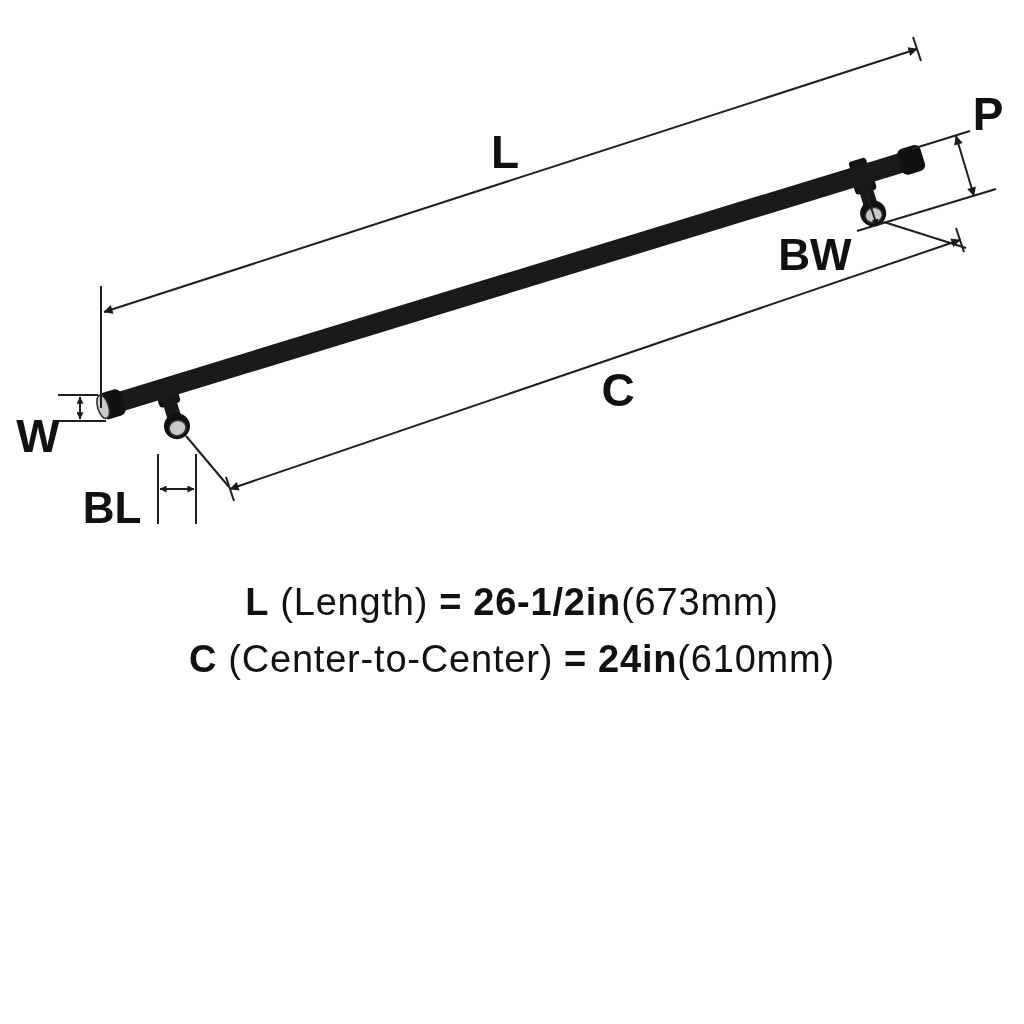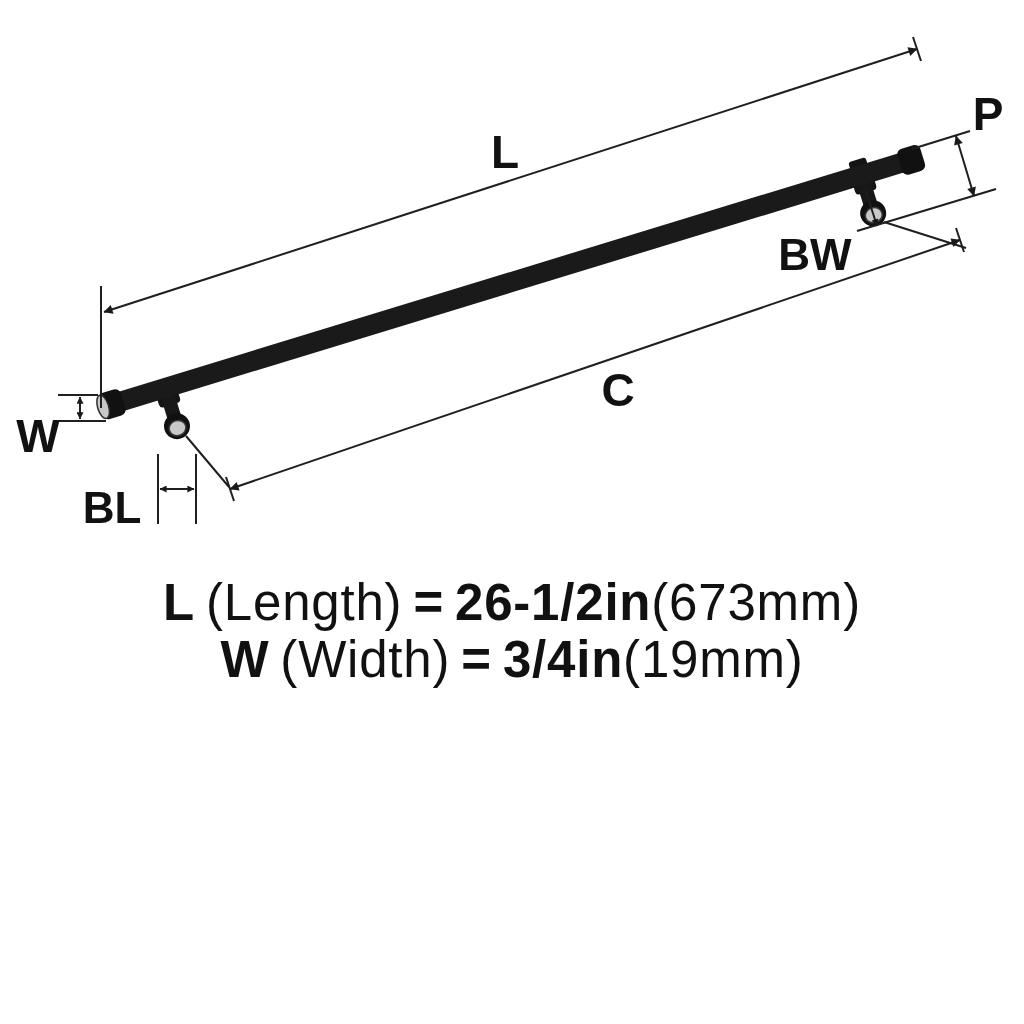--- a/index.html
+++ b/index.html
@@ -23,21 +23,21 @@
   }
   svg text.dim-label {
     font-family: "Liberation Sans", sans-serif;
     font-weight: 600;
     fill: #111111;
   }
   .spec {
     margin-top: 14px;
     text-align: center;
     color: #111111;
-    font-size: 51px;
+    font-size: 38px;
     letter-spacing: 0.8px;
   }
   .spec .row {
     line-height: 57px;
     white-space: nowrap;
   }
   .spec .b { font-weight: 700; }
   .spec .n { font-weight: 400; }
   .spec .sp { margin-right: 11px; }
 </style>
@@ -123,17 +123,17 @@
       </g>
       <text class="dim-label" x="112" y="523" font-size="44" text-anchor="middle">BL</text>
     </svg>
   </div>
 
   <div class="spec">
     <div class="row">
       <span class="b sp">L</span><span class="n sp">(Length)</span><span class="b sp">=</span><span class="b">26-1/2in</span><span class="n">(673mm)</span>
     </div>
     <div class="row">
-      <span class="b sp">W</span><span class="n sp">(Width)</span><span class="b sp">=</span><span class="b">3/4in</span><span class="n">(19mm)</span>
+      <span class="b sp">C</span><span class="n sp">(Center-to-Center)</span><span class="b sp">=</span><span class="b">24in</span><span class="n">(610mm)</span>
     </div>
   </div>
 
 </div>
 
 </body></html>

